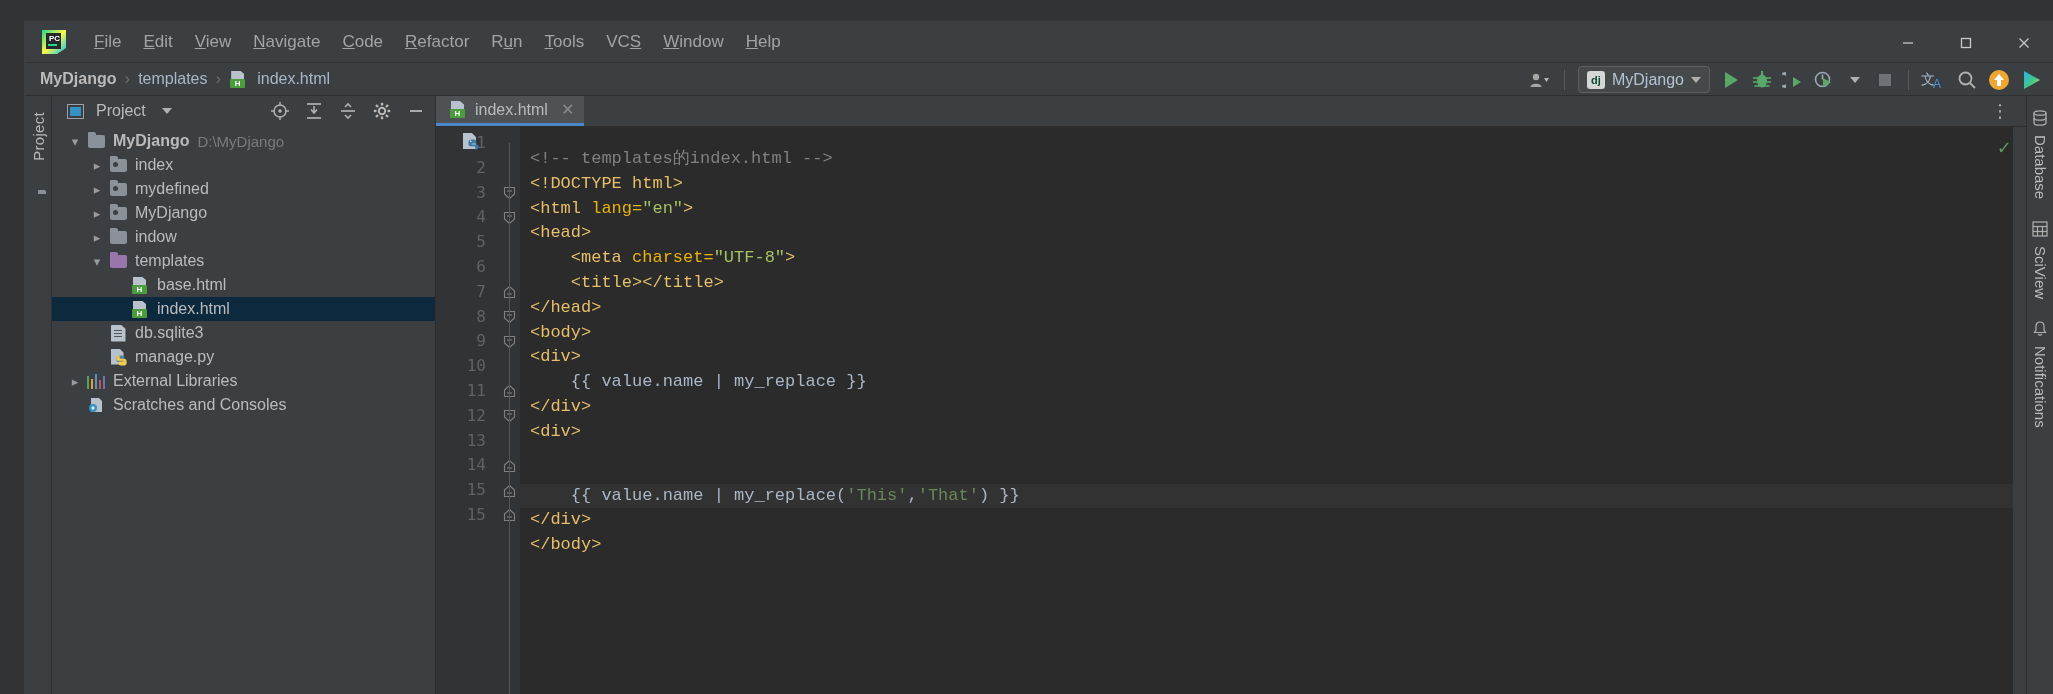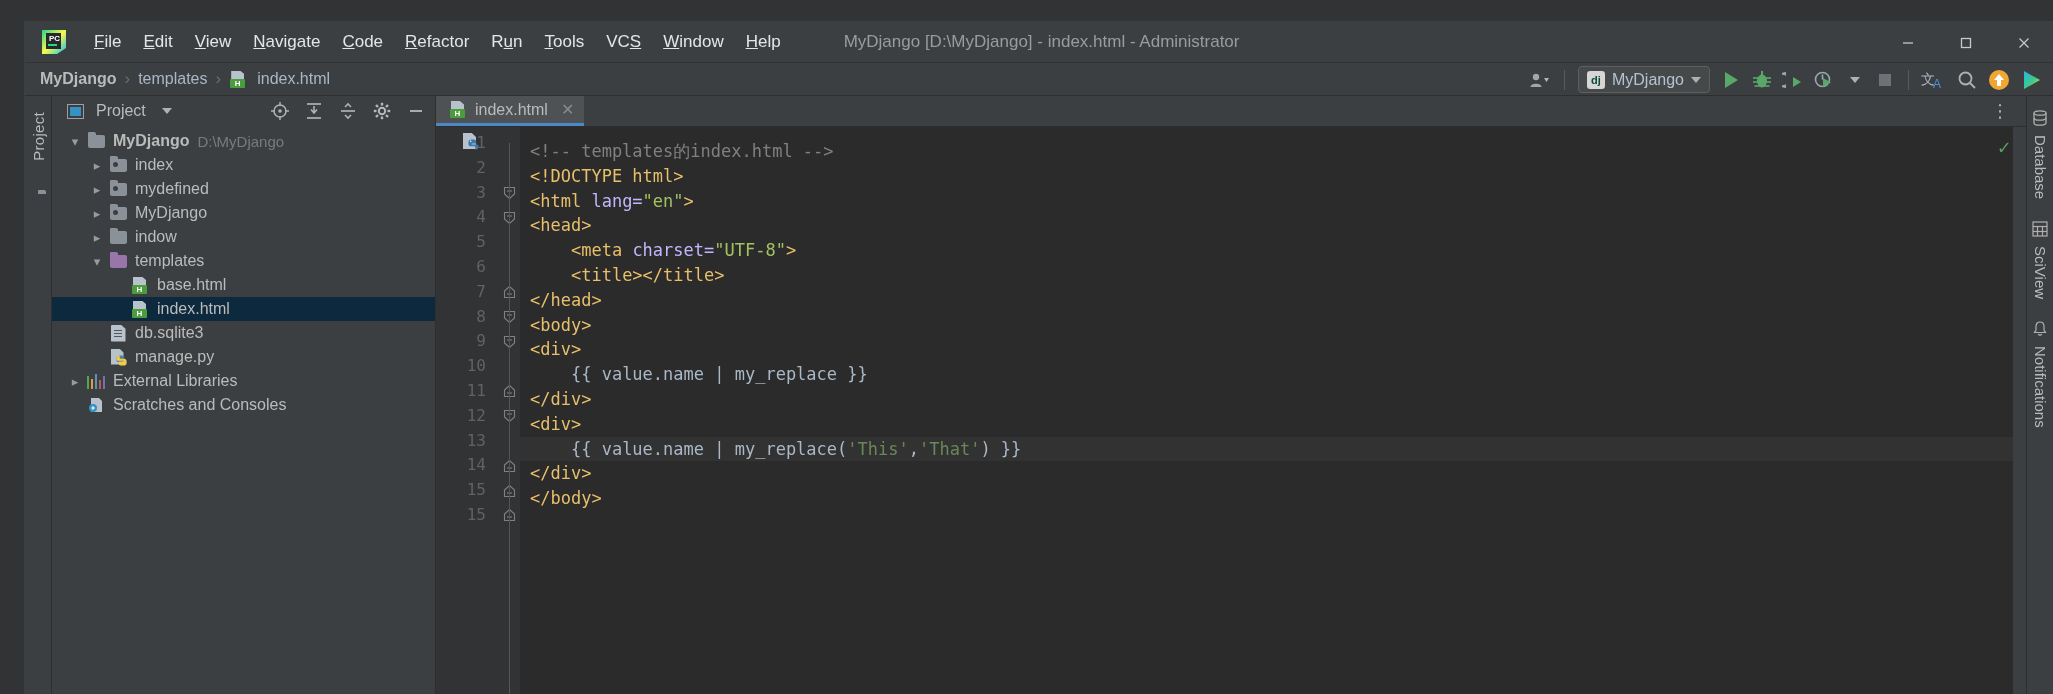--- a/index.html
+++ b/index.html
@@ -34,21 +34,21 @@
     display: flex; align-items: center;
     border-bottom: 1px solid #323232;
   }
   .app-logo {
     width: 30px; height: 30px;
     margin-left: 14px; margin-right: 14px;
     position: relative; flex: none;
   }
   .menu-items { display: flex; align-items: center; }
   .menu-item {
-    color: #e5e5e5;
+    color: #a3a3a3;
     font-size: 17px;
     padding: 4px 11px;
     white-space: nowrap;
     cursor: default;
   }
   .menu-item u { text-decoration: underline; }
   .window-title {
     color: #9b9b9b;
     font-size: 17px;
     margin-left: 52px;
@@ -192,46 +192,47 @@
   .gutter {
     width: 62px; background: #313335;
     padding-top: 4px; flex: none;
     position: relative;
   }
   .folds {
     width: 22px; background: #313335;
     padding-top: 4px; flex: none; position: relative;
   }
   .code {
-    flex: 1; padding-top: 12px; position: relative;
+    flex: 1; padding-top: 20px; position: relative;
     background: #2b2b2b;
+    font-family: Liberation Mono, monospace;
   }
   .ln {
     height: 24.8px; line-height: 24.8px;
     text-align: right; padding-right: 12px;
     color: #606366; font-size: 16px;
     font-family: "DejaVu Sans Mono", "Liberation Mono", monospace;
   }
   .fold {
     height: 24.8px; line-height: 24.8px;
     display: flex; align-items: center; justify-content: center;
   }
   .cl {
     height: 24.8px; line-height: 24.8px;
     font-size: 17px; white-space: pre;
     color: #a9b7c6; padding-left: 10px;
   }
-  .cl.highlight { background: #323232; }
+  .cl.highlight { background: #323232; margin-top: 39px; }
   .fold-line {
     position: absolute; left: 11px; top: 16px; bottom: 0;
     width: 1px; background: #555;
   }
   .tok-comment { color: #808080; }
   .tok-tag { color: #e8bf6a; }
-  .tok-attr { color: #c4b5fd; }
+  .tok-attr { color: #eab308; }
   .tok-val { color: #a5c261; }
   .tok-dj { color: #a9b7c6; }
   .tok-djstr { color: #6a8759; }
   .py-badge { position: absolute; left: 26px; top: 6px; }
 
   .check-mark {
     position: absolute; right: 16px; top: 8px;
     color: #5c9e5c; font-size: 20px; font-weight: bold;
   }
   .ed-scrollbar {
@@ -327,21 +328,20 @@
       <div class="menu-item"><u>V</u>iew</div>
       <div class="menu-item"><u>N</u>avigate</div>
       <div class="menu-item"><u>C</u>ode</div>
       <div class="menu-item"><u>R</u>efactor</div>
       <div class="menu-item">R<u>u</u>n</div>
       <div class="menu-item"><u>T</u>ools</div>
       <div class="menu-item">VC<u>S</u></div>
       <div class="menu-item"><u>W</u>indow</div>
       <div class="menu-item"><u>H</u>elp</div>
     </div>
-    <div class="window-title">MyDjango [D:\MyDjango] - index.html - Administrator</div>
 
     <div class="win-controls">
       <div class="win-btn">
         <svg width="14" height="14" viewBox="0 0 14 14">
             <line x1="2" y1="7" x2="12" y2="7" stroke="#c8c8c8" stroke-width="1.3"></line>
           </svg>
       </div>
       <div class="win-btn">
         <svg width="14" height="14" viewBox="0 0 14 14">
             <rect x="2.5" y="2.5" width="9" height="9" fill="none" stroke="#c8c8c8" stroke-width="1.3"></rect>

